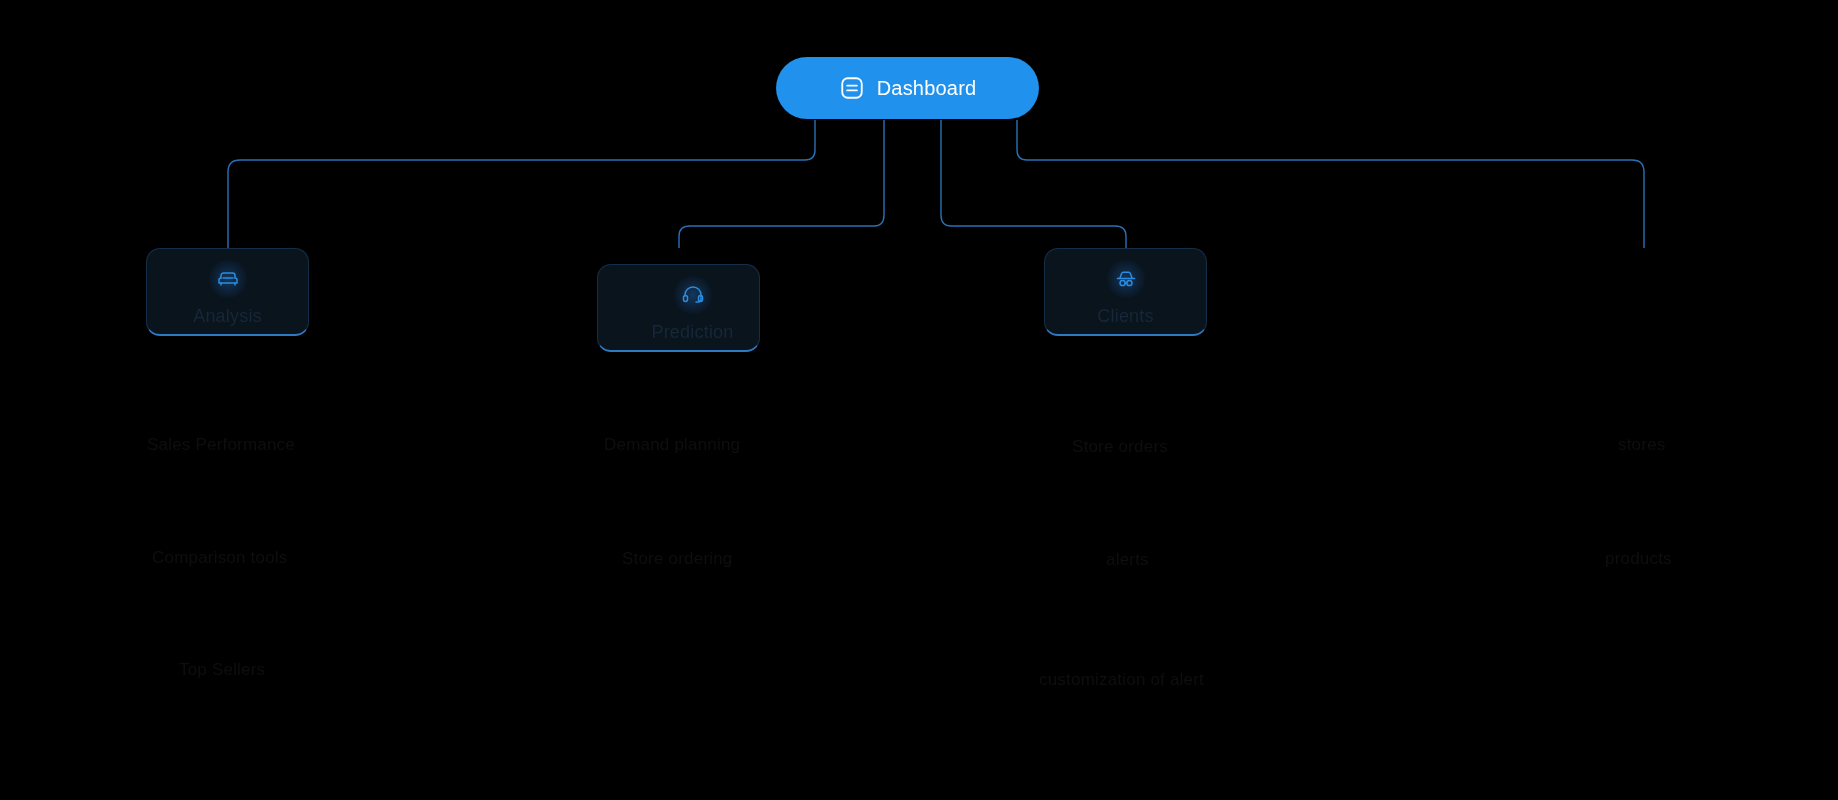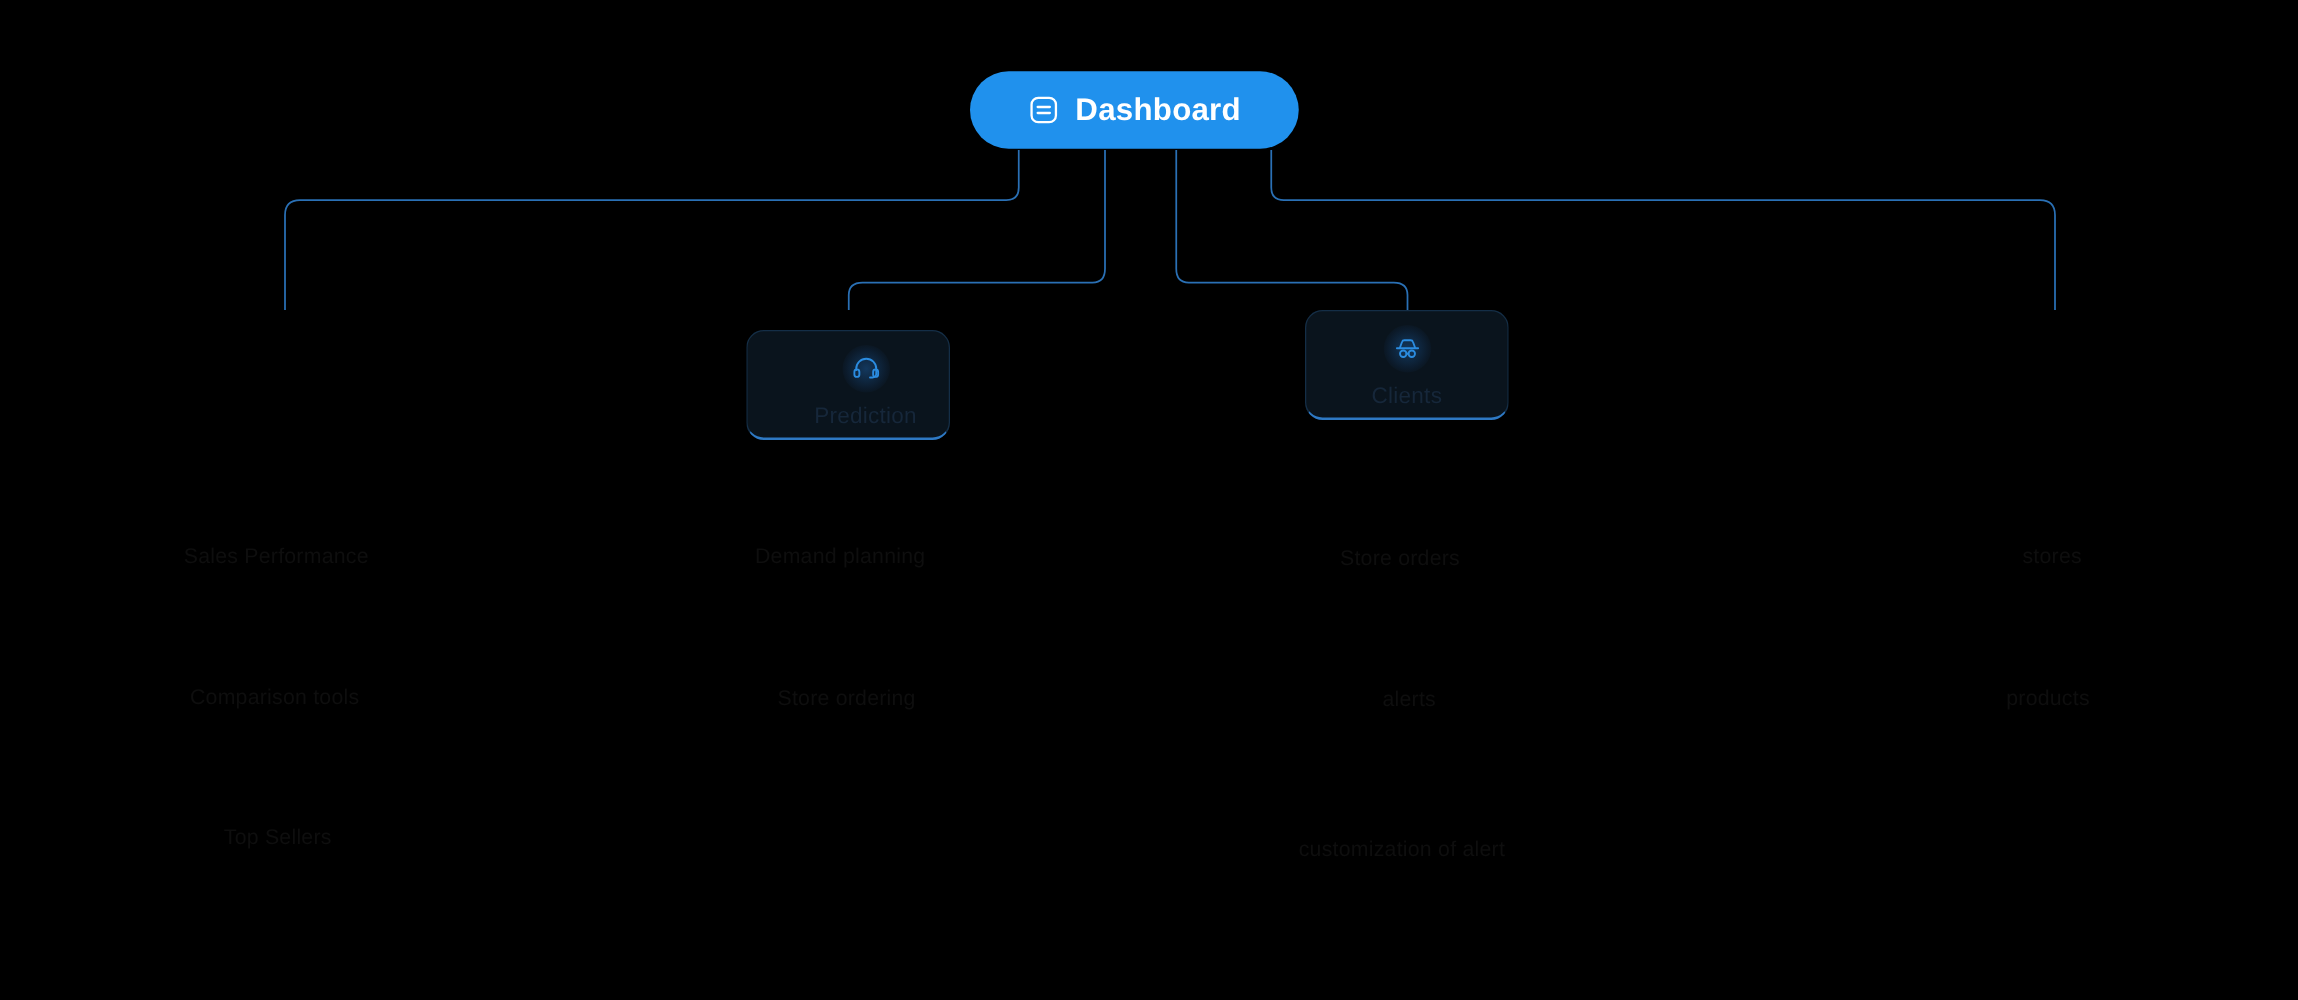--- a/index.html
+++ b/index.html
@@ -19,22 +19,22 @@
     position:absolute;
     left:776px; top:57px;
     width:263px; height:62px;
     background:#2091ED;
     border-radius:31px;
     display:flex; align-items:center; justify-content:center;
     gap:12px;
     color:#ffffff;
   }
   .root-label {
-    font-size:25px;
-    font-weight:700;
+    font-size:20px;
+    font-weight:400;
     letter-spacing:0.2px;
     color:#ffffff;
     white-space:nowrap;
   }
   .root-icon { width:26px; height:26px; display:block; flex:0 0 auto; }
 
   
   .card {
     position:absolute;
     width:163px; height:88px;
@@ -95,20 +95,32 @@
     <span class="root-icon">
       <svg viewBox="0 0 24 24" width="26" height="26" fill="none" stroke="#ffffff" stroke-width="1.7" stroke-linecap="round" stroke-linejoin="round">
         <rect x="3" y="3" width="18" height="18" rx="5"></rect>
         <line x1="7.5" y1="9.8" x2="16.5" y2="9.8"></line>
         <line x1="7.5" y1="14.2" x2="16.5" y2="14.2"></line>
       </svg>
     </span>
     <span class="root-label">Dashboard</span>
   </div>
 
+  <div class="card" style="left:146px; top:248px;">
+    <span class="card-icon-wrap">
+      <svg class="card-icon" viewBox="0 0 24 24" fill="none" stroke="#2B8CE0" stroke-width="1.5" stroke-linecap="round" stroke-linejoin="round">
+        <path d="M5 11V8.5A2.5 2.5 0 0 1 7.5 6h9A2.5 2.5 0 0 1 19 8.5V11"></path>
+        <path d="M5 11a2 2 0 0 0-2 2v3h18v-3a2 2 0 0 0-2-2"></path>
+        <path d="M5 16v2"></path>
+          <path d="M19 16v2"></path>
+        <path d="M7 11h10"></path>
+      </svg>
+    </span>
+    <span class="card-label">Analysis</span>
+  </div>
 
   <div class="card" style="left:597px; top:264px;padding-left:28px;">
     <span class="card-icon-wrap">
       <svg class="card-icon" viewBox="0 0 24 24" fill="none" stroke="#2B8CE0" stroke-width="1.5" stroke-linecap="round" stroke-linejoin="round">
         <path d="M4 13v-1a8 8 0 0 1 16 0v1"></path>
         <path d="M20 13v3a3 3 0 0 1-3 3h-2"></path>
         <rect x="2.5" y="12.5" width="4" height="6" rx="2"></rect>
         <rect x="17.5" y="12.5" width="4" height="6" rx="2"></rect>
       </svg>
     </span>

